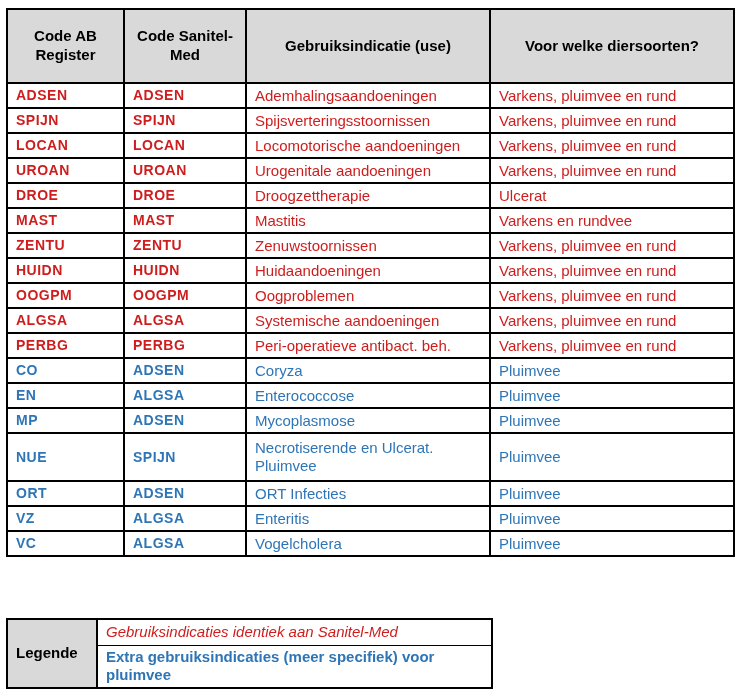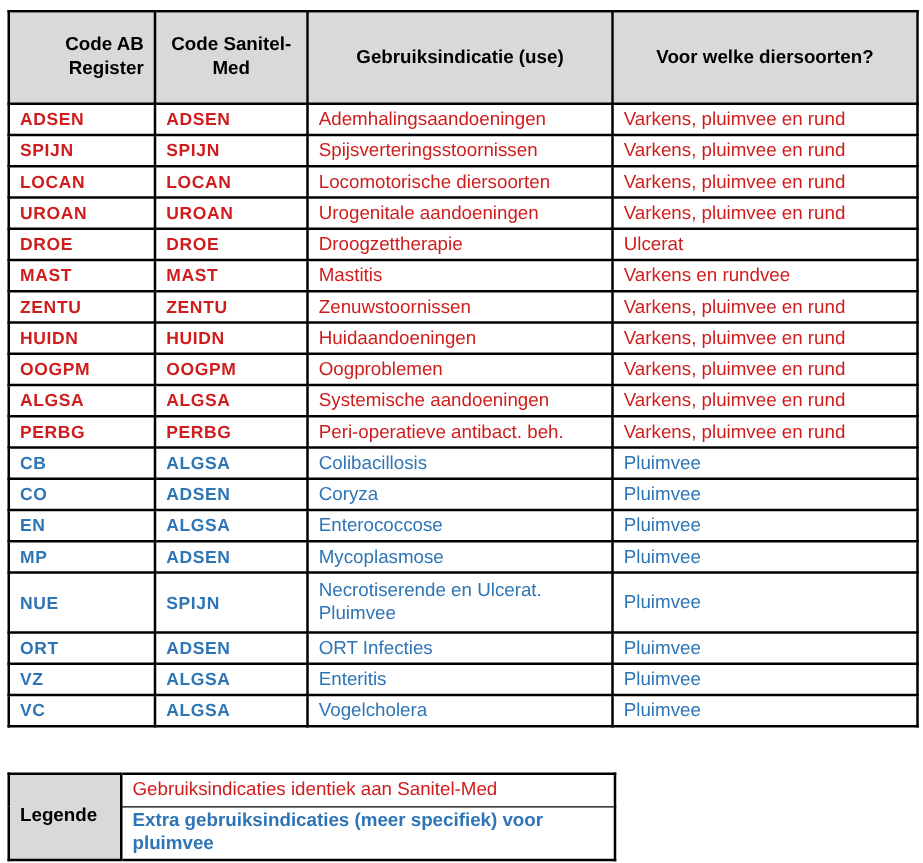--- a/index.html
+++ b/index.html
@@ -36,21 +36,21 @@
   }
   .main-table tr.header-row { height: 74px; }
   .main-table th {
     background: var(--header-bg);
     color: #000;
     font-size: 15px;
     font-weight: bold;
     text-align: center;
     line-height: 1.25;
   }
-  .main-table th.th-left { text-align: right; }
+  .main-table th.th-left { text-align: center; }
   .main-table tr.data-row { height: 25px; margin-top: 16px; }
   .main-table tr.tall-row { height: 48px; }
   .main-table td { font-size: 15px; line-height: 1.2; text-align: left; }
   .main-table td.code {
     font-size: 14px;
     font-weight: bold;
     letter-spacing: 0.5px;
   }
   .main-table tr.red td { color: var(--red); }
   .main-table tr.blue td { color: var(--blue); }
@@ -72,21 +72,21 @@
   }
   .legend-table td.legend-title {
     width: 90px;
     background: var(--header-bg);
     color: #000;
     font-weight: bold;
     border-right: 2px solid var(--border);
   }
   .legend-table tr.legend-row-1 { height: 26px; }
   .legend-table tr.legend-row-2 { height: 40px; }
-  .legend-table td.legend-red { color: var(--red); }
+  .legend-table td.legend-red { color: var(--red); font-style: italic; }
   .legend-table td.legend-blue { color: var(--blue); font-weight: bold; }
 </style>
 </head>
 <body>
 
 <div class="page">
 
   <table class="main-table">
     <colgroup>
       <col style="width:117px">
@@ -111,21 +111,21 @@
       </tr>
       <tr class="data-row red">
         <td class="code">SPIJN</td>
         <td class="code">SPIJN</td>
         <td>Spijsverteringsstoornissen</td>
         <td>Varkens, pluimvee en rund</td>
       </tr>
       <tr class="data-row red">
         <td class="code">LOCAN</td>
         <td class="code">LOCAN</td>
-        <td>Locomotorische diersoorten</td>
+        <td>Locomotorische aandoeningen</td>
         <td>Varkens, pluimvee en rund</td>
       </tr>
       <tr class="data-row red">
         <td class="code">UROAN</td>
         <td class="code">UROAN</td>
         <td>Urogenitale aandoeningen</td>
         <td>Varkens, pluimvee en rund</td>
       </tr>
       <tr class="data-row red">
         <td class="code">DROE</td>
@@ -161,26 +161,20 @@
         <td class="code">ALGSA</td>
         <td class="code">ALGSA</td>
         <td>Systemische aandoeningen</td>
         <td>Varkens, pluimvee en rund</td>
       </tr>
       <tr class="data-row red">
         <td class="code">PERBG</td>
         <td class="code">PERBG</td>
         <td>Peri-operatieve antibact. beh.</td>
         <td>Varkens, pluimvee en rund</td>
-      </tr>
-      <tr class="data-row blue">
-        <td class="code">CB</td>
-        <td class="code">ALGSA</td>
-        <td>Colibacillosis</td>
-        <td>Pluimvee</td>
       </tr>
       <tr class="data-row blue">
         <td class="code">CO</td>
         <td class="code">ADSEN</td>
         <td>Coryza</td>
         <td>Pluimvee</td>
       </tr>
       <tr class="data-row blue">
         <td class="code">EN</td>
         <td class="code">ALGSA</td>

